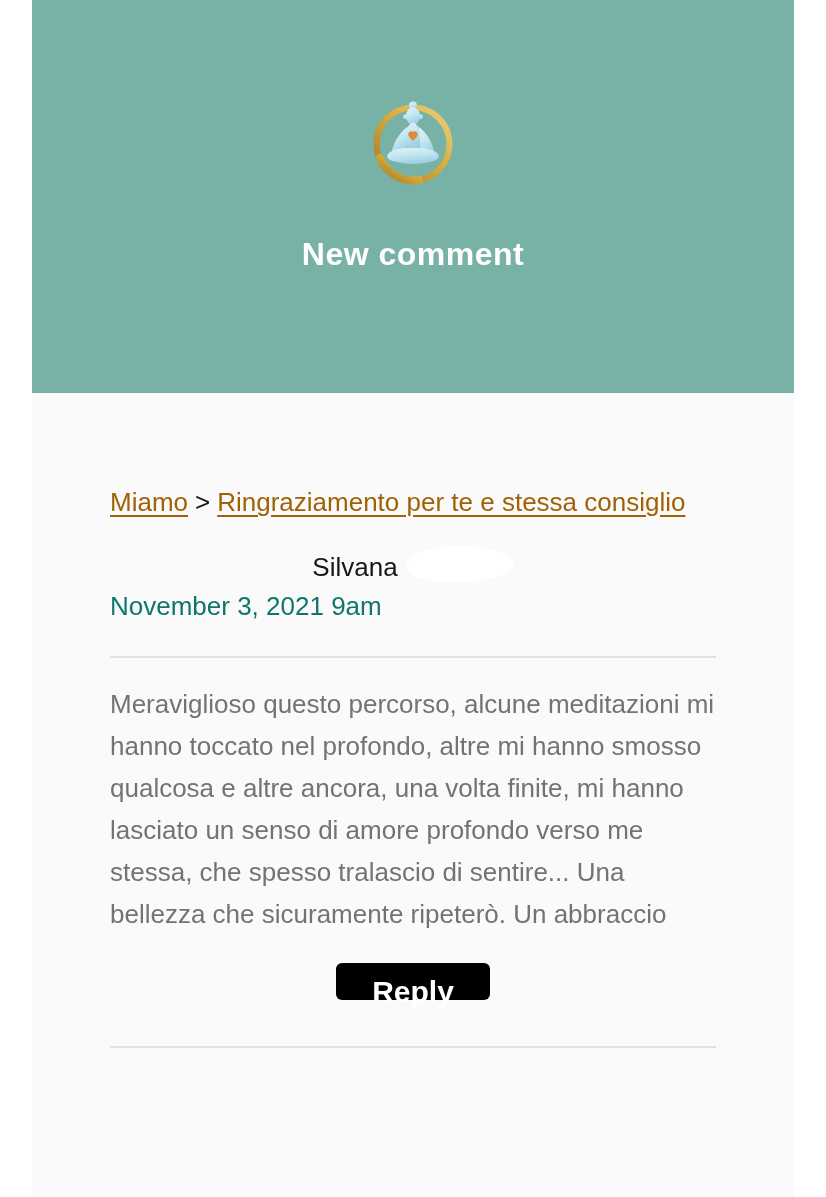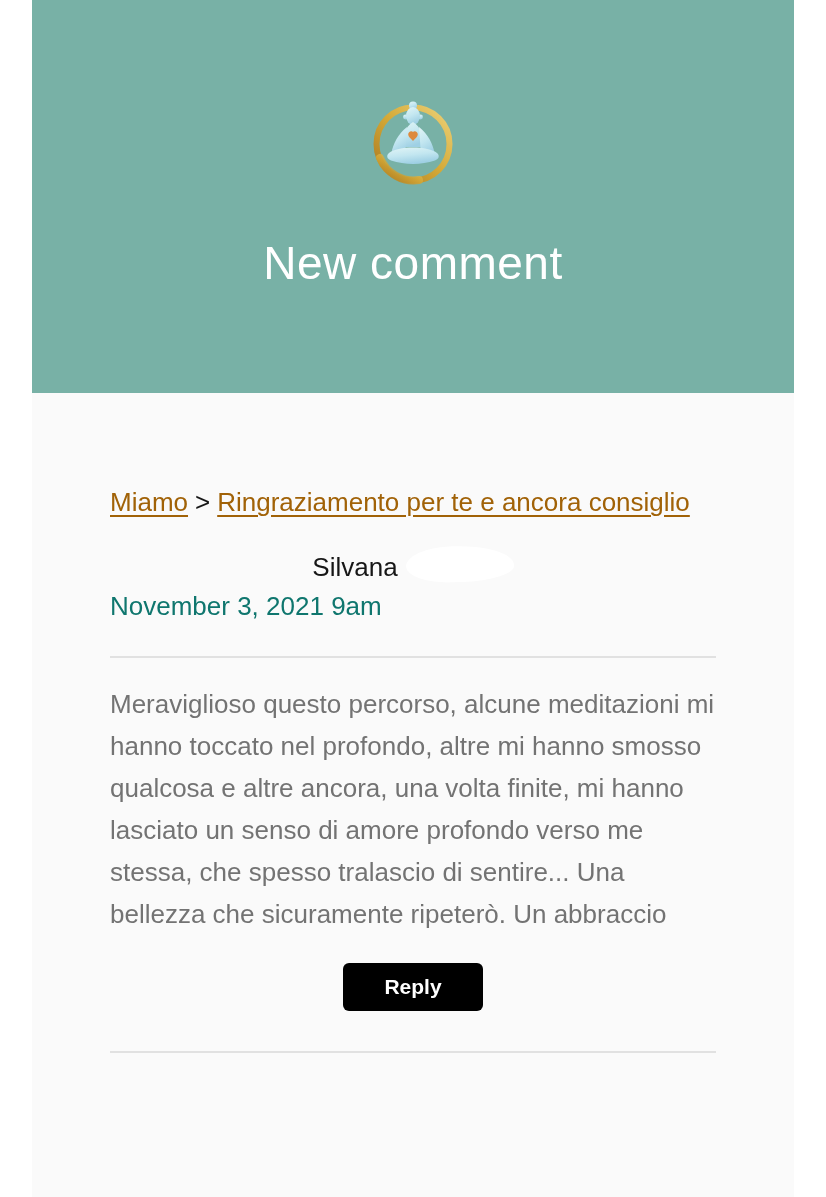--- a/index.html
+++ b/index.html
@@ -27,22 +27,22 @@
     text-align: center;
   }
   .logo {
     display: inline-block;
     margin-top: 96px;
     width: 92px;
     height: 92px;
   }
   .title {
     margin-top: 44px;
-    font-size: 46px;
-    font-weight: normal;
+    font-size: 32px;
+    font-weight: bold;
     letter-spacing: 0.5px;
     color: #ffffff;
   }
   
   .body {
     width: 606px;
     margin: 0 auto;
     padding-top: 88px;
     color: #161616;
   }
@@ -95,27 +95,27 @@
     color: #737373;
   }
   .btn-row {
     margin-top: 28px;
     text-align: center;
   }
   .reply {
     background: #000000;
     color: #ffffff;
     font-family: "Liberation Sans", sans-serif;
-    font-size: 21px;
+    font-size: 30px;
     font-weight: bold;
     border: none;
     border-radius: 6px;
     padding: 12px 36px;
     min-width: 140px;
-    height: 48px;
+    height: 37px;
     cursor: pointer;
   }
   .divider.bottom { margin-top: 40px; }
 </style>
 </head>
 <body>
 
 <div class="page">
   <div class="email">
 
@@ -146,21 +146,21 @@
           <path d="M22 57 C30 49.5 62 49.5 70 57 C73 59.5 72 63 68 64.5 C54 69 38 69 24 64.5 C20 63 19 59.5 22 57 Z"></path>
         </g>
         <path d="M46 45 c-2.6-2.7-4.8-4.4-4.8-6.7 c0-1.7 1.4-3.1 3.1-3.1 c0.7 0 1.4 0.3 1.7 0.7 c0.3-0.4 1-0.7 1.7-0.7 c1.7 0 3.1 1.4 3.1 3.1 c0 2.3-2.2 4-4.8 6.7 z" fill="#dd8a3e"></path>
       </svg>
       <h1 class="title">New comment</h1>
     </header>
 
     <main class="body">
 
       <p class="breadcrumb">
-        <a href="#">Miamo</a><span class="sep">&gt;</span><a href="#">Ringraziamento per te e ancora consiglio</a>
+        <a href="#">Miamo</a><span class="sep">&gt;</span><a href="#">Ringraziamento per te e stessa consiglio</a>
       </p>
 
       <div class="author-line">
         <span>Silvana</span>
         <span class="redaction"></span>
       </div>
 
       <div class="date">November 3, 2021 9am</div>
 
       <hr class="divider">

